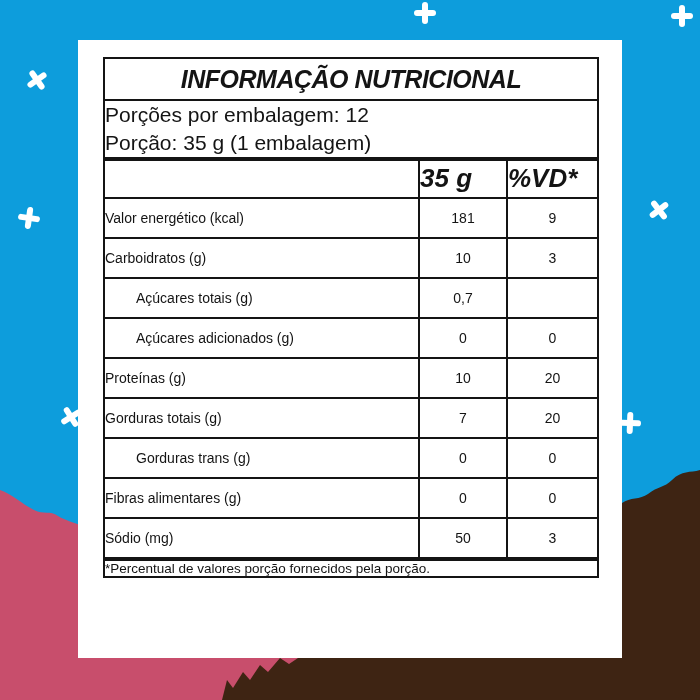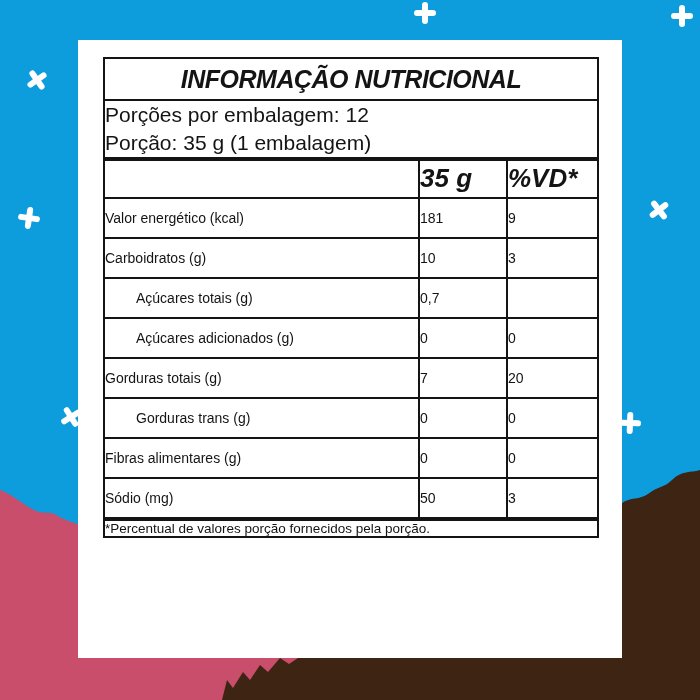--- a/index.html
+++ b/index.html
@@ -55,21 +55,21 @@
   .header-row td{
     height:36px;text-align:left;
     font-weight:bold;font-style:italic;font-size:26px;
     border-bottom:2px solid var(--text-black);
   }
   .v-sep{border-left:2px solid var(--text-black);}
   .data-row td{height:38px;border-bottom:2px solid var(--text-black);font-size:14px;}
   .data-row:last-child td{border-bottom:4px solid var(--text-black);}
   .c-label{padding-left:11px;}
   .c-label.indent{padding-left:31px;}
-  .c-num{text-align:left;font-size:20px;}
+  .c-num{text-align:center;font-size:20px;}
   .foot-cell{padding:7px 10px 9px 11px;font-size:13.5px;}
 </style>
 </head>
 <body>
 
 <div class="stage">
 
   <svg class="blobs" viewBox="0 0 700 700" aria-hidden="true">
     <path class="blob-pink" d="M0,490 C12,494 22,504 34,510 C44,515 50,510 58,516 C66,521 74,522 82,526 L180,548 L330,618 L330,700 L0,700 Z"></path>
     <path class="blob-brown" d="M700,470 C690,473 682,470 672,480 C664,488 658,486 648,494 C640,500 630,497 622,503 L610,600 L310,648 L298,658 L289,664 L280,658 L268,672 L260,665 L250,680 L243,672 L233,688 L227,680 L222,700 L700,700 Z"></path>
@@ -121,20 +121,25 @@
             <td class="c-label indent">Açúcares totais (g)</td>
             <td class="c-num v-sep">0,7</td>
             <td class="c-num v-sep"></td>
           </tr>
           <tr class="data-row">
             <td class="c-label indent">Açúcares adicionados (g)</td>
             <td class="c-num v-sep">0</td>
             <td class="c-num v-sep">0</td>
           </tr>
           <tr class="data-row">
+            <td class="c-label">Proteínas (g)</td>
+            <td class="c-num v-sep">10</td>
+            <td class="c-num v-sep">20</td>
+          </tr>
+          <tr class="data-row">
             <td class="c-label">Gorduras totais (g)</td>
             <td class="c-num v-sep">7</td>
             <td class="c-num v-sep">20</td>
           </tr>
           <tr class="data-row">
             <td class="c-label indent">Gorduras trans (g)</td>
             <td class="c-num v-sep">0</td>
             <td class="c-num v-sep">0</td>
           </tr>
           <tr class="data-row">

